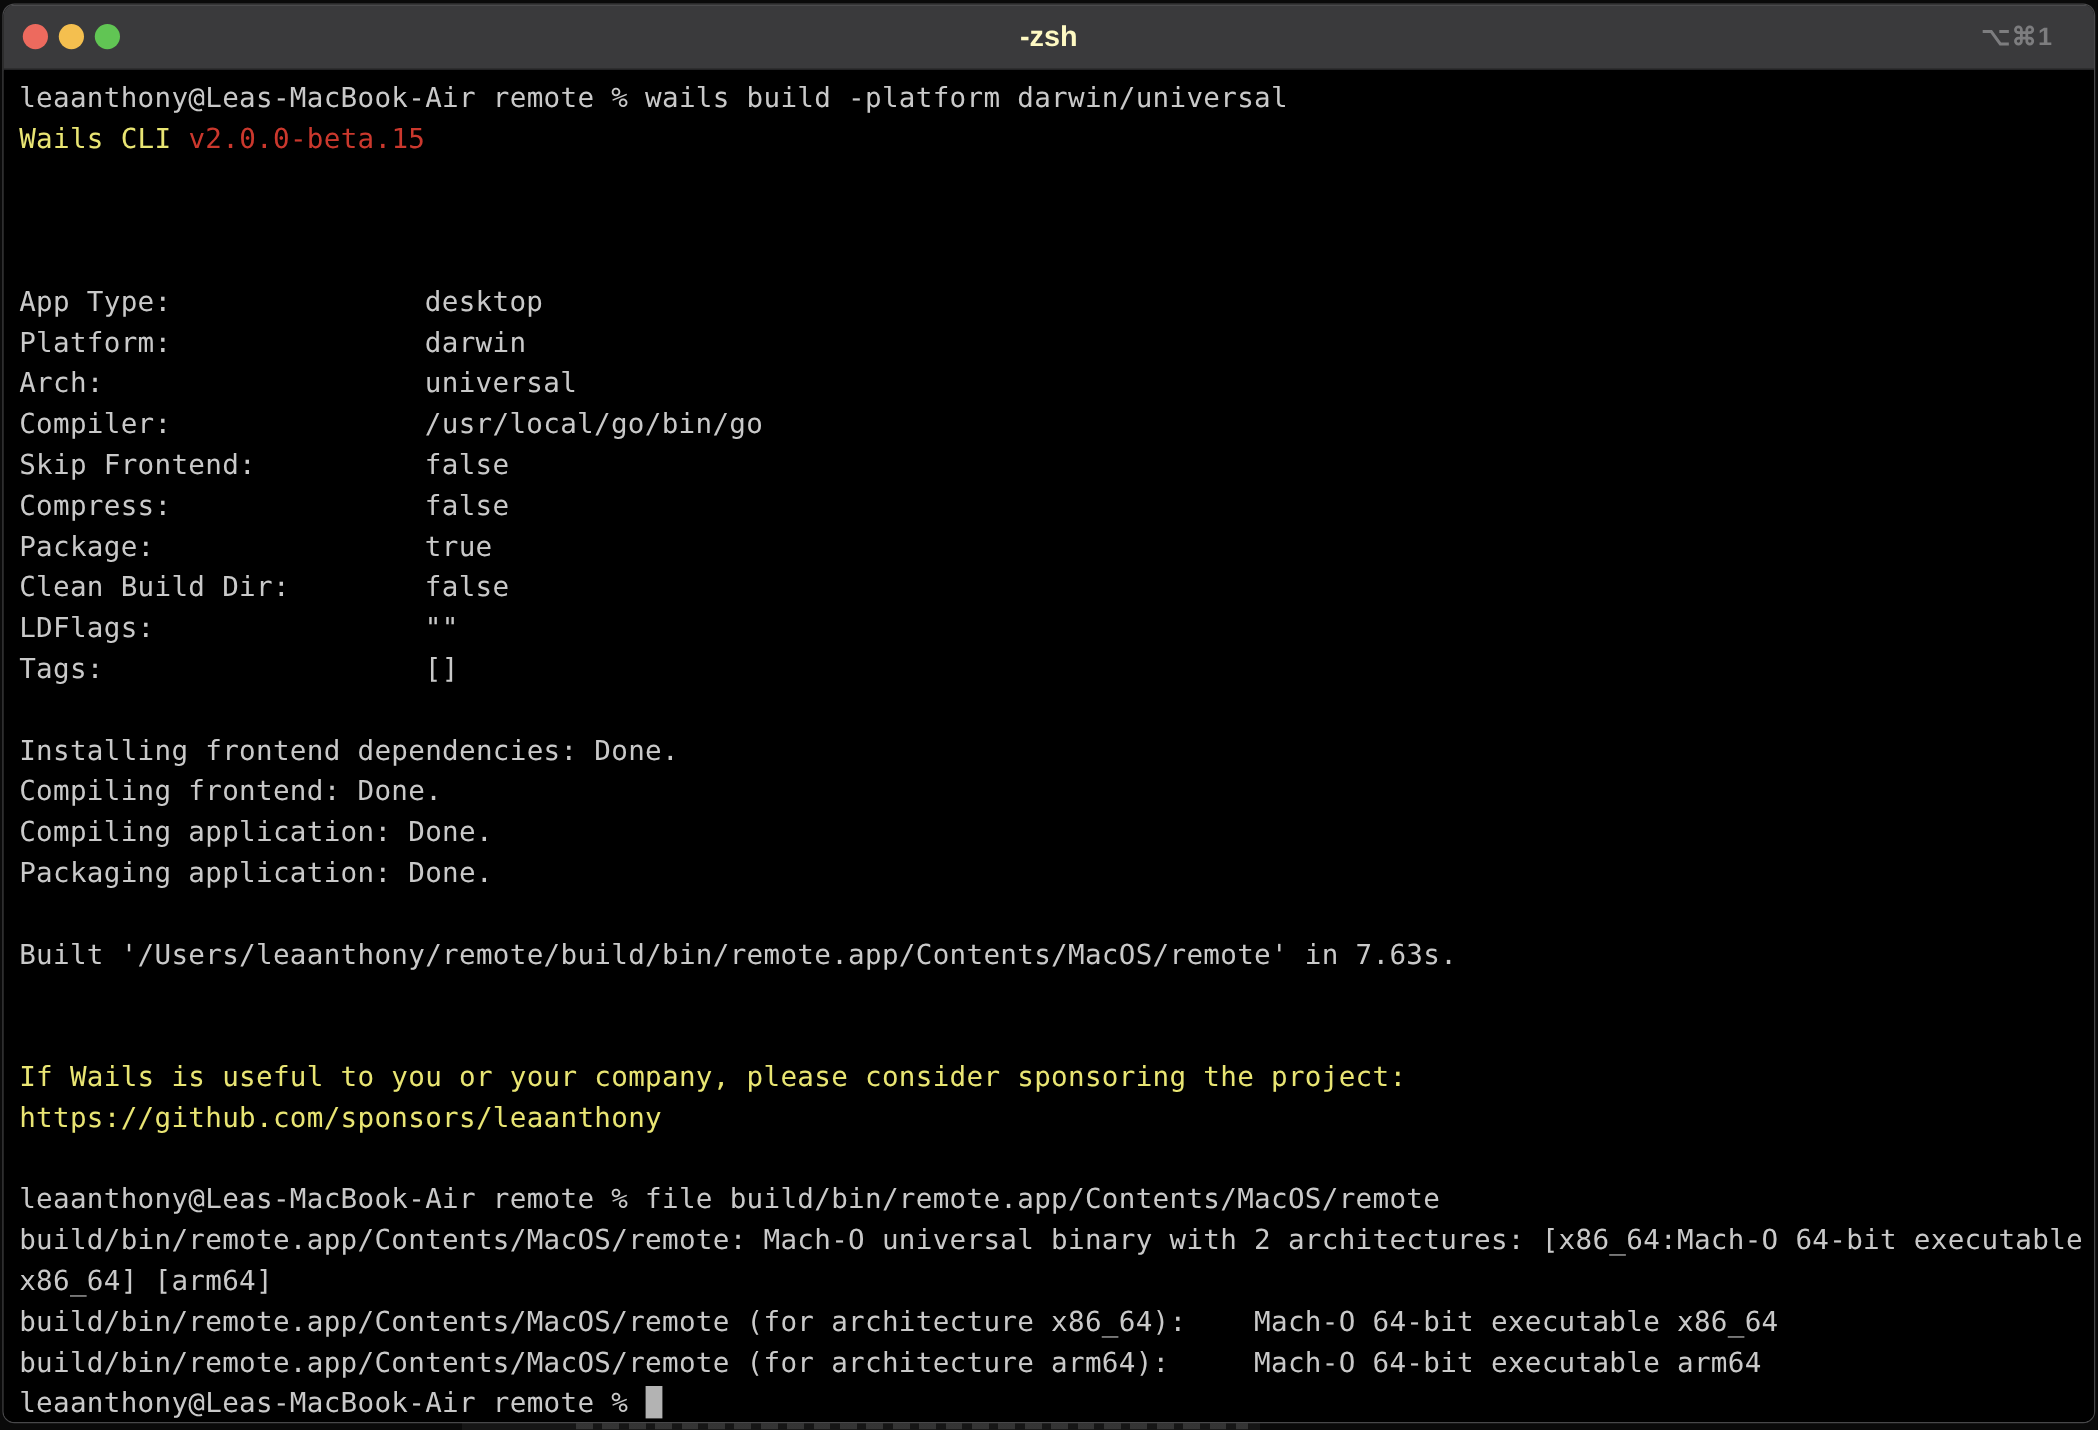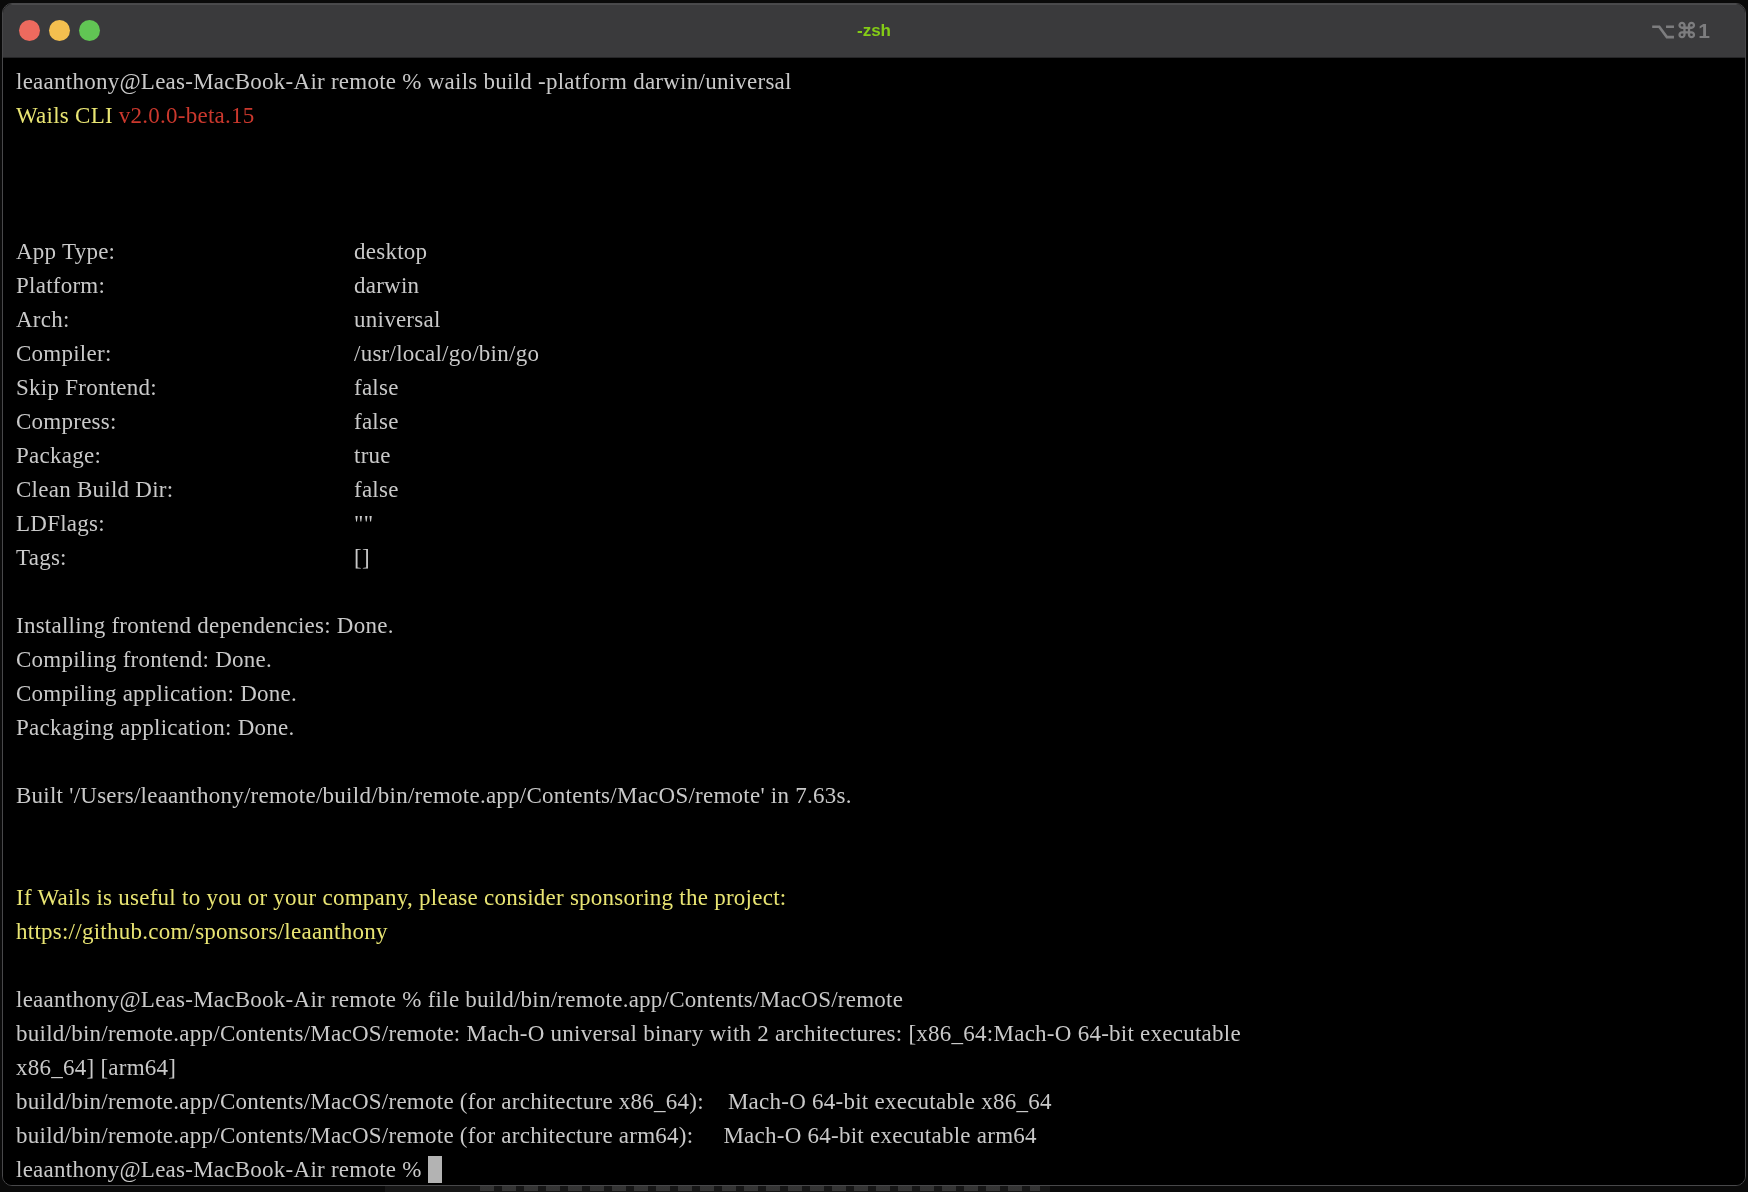--- a/index.html
+++ b/index.html
@@ -18,35 +18,35 @@
     display:flex; align-items:center;
   }
   .lights { display:flex; gap:9px; padding-left:16px; }
   .light { width:21px; height:21px; border-radius:50%; border:none; padding:0; cursor:default; }
   .light.red    { background:#ed6a5e; }
   .light.yellow { background:#f4bf4f; }
   .light.green  { background:#61c554; }
   .title {
     position:absolute; left:0; right:0; text-align:center;
     font-family:"Liberation Sans", sans-serif; font-weight:bold;
-    font-size:17px; color:#84cc16; pointer-events:none;
+    font-size:24px; color:#fef9c3; pointer-events:none;
   }
   .shortcut {
     position:absolute; right:34px; top:50%; transform:translateY(-50%);
     font-family:"Liberation Sans", sans-serif; font-weight:600;
     font-size:21px; color:#7d7d7f; letter-spacing:1px;
   }
 
   .content {
     position:absolute; left:0; top:55px; right:0; bottom:0;
     padding:6px 0 0 13px; background:#000;
     font-size:23px; line-height:34px; letter-spacing:0.25px;
     white-space:pre; cursor:text;
   }
-  .line { height:34px;font-family:Liberation Serif, serif; }
+  .line { height:34px; }
   .cfg-label { display:inline-block; width:338px; }
   .cursor {
     display:inline-block; width:14px; height:27px; background:#b3b3b3;
     vertical-align:middle; margin-top:-4px;
   }
 
   
   .bg-strip {
     position:absolute; left:385px; bottom:0; width:665px; height:7px;
     background:#161616; z-index:1;

